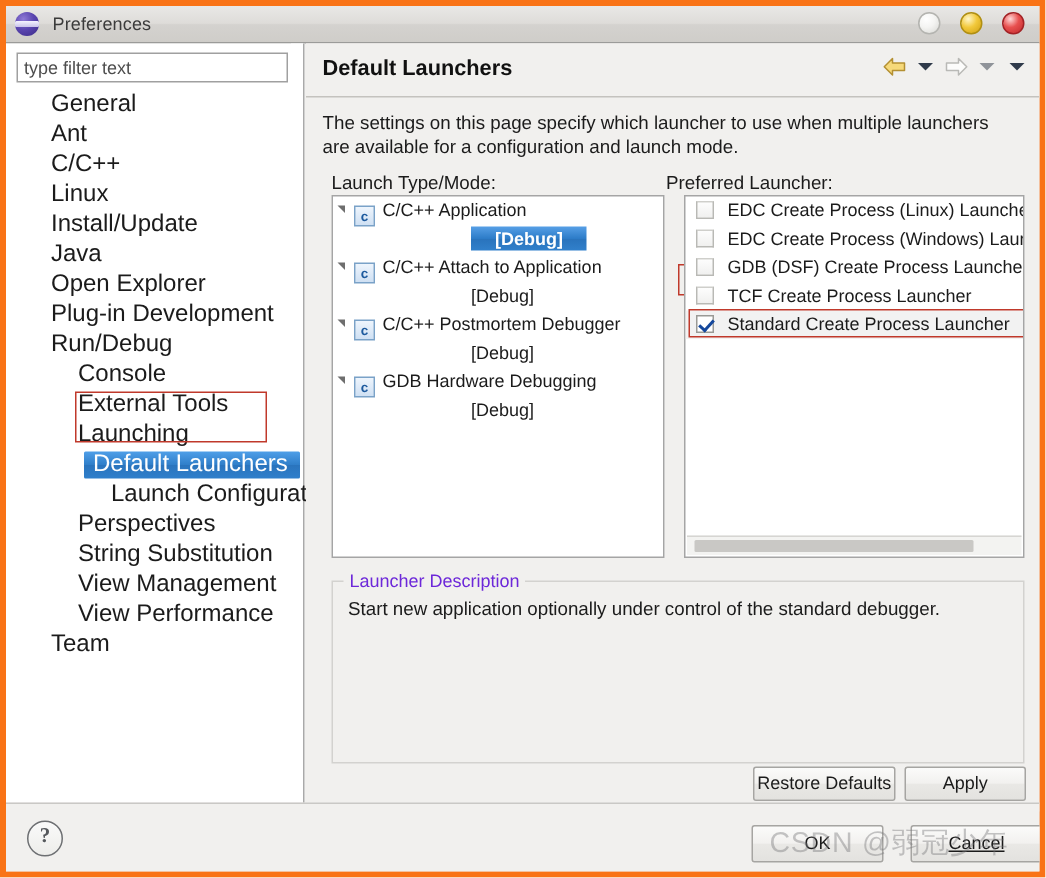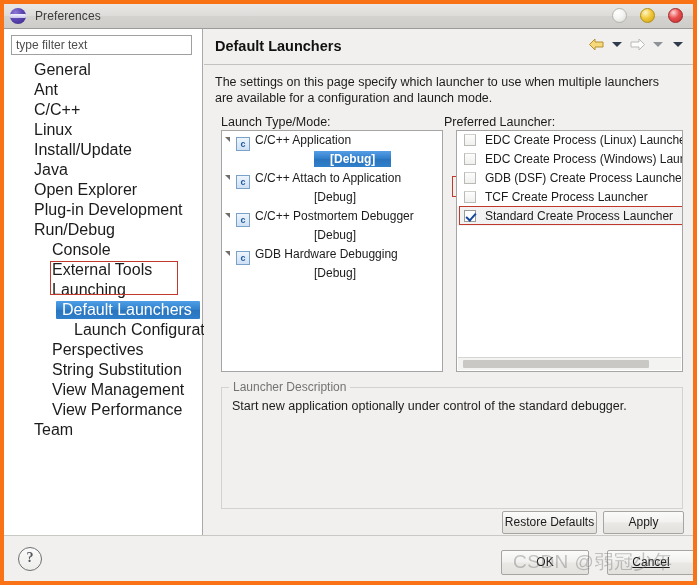--- a/index.html
+++ b/index.html
@@ -350,21 +350,21 @@
     border: 1px solid #d3d2cf;
     box-sizing: border-box;
     background: transparent;
   }
   .group-legend {
     position: absolute;
     left: 25px; top: 351px;
     background: #f1f0ee;
     padding: 0 4px;
     font-size: 12px;
-    color: #737373;
+    color: #6d28d9;
   }
   .group-body {
     position: absolute;
     left: 28px; top: 370px;
     font-size: 12.5px;
     color: #1b1b1b;
   }
 
   
   .btn {

